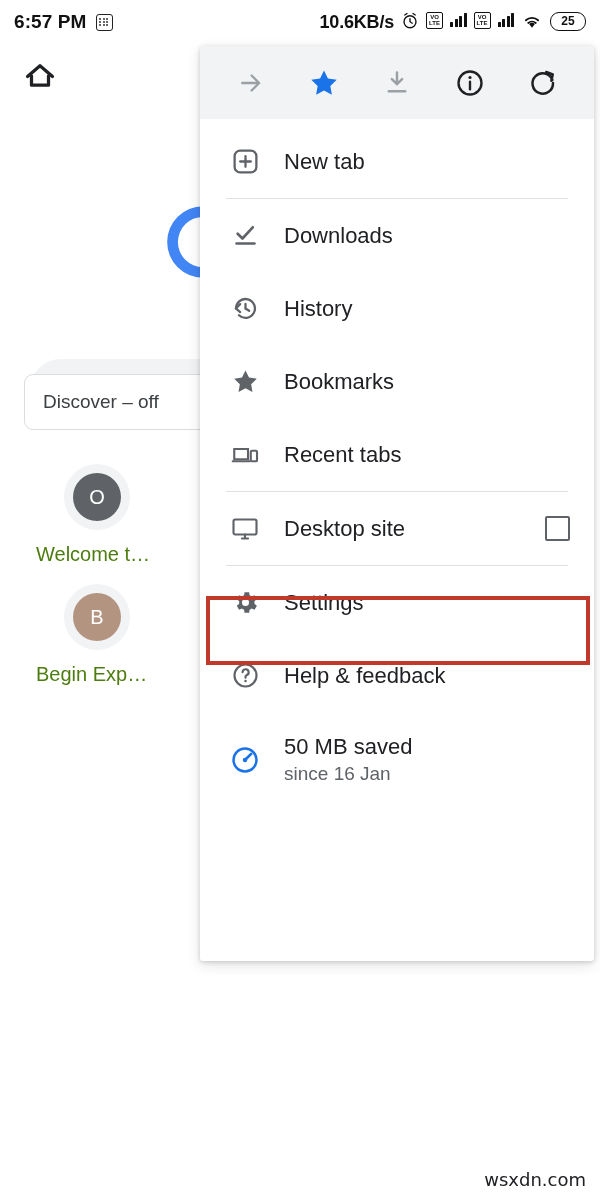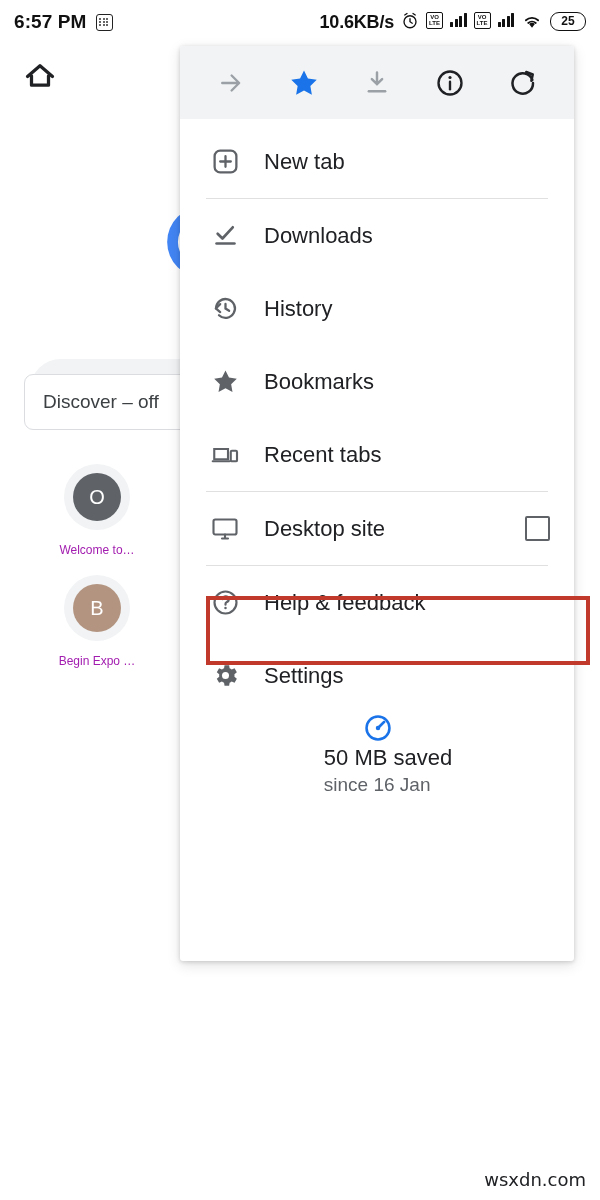--- a/index.html
+++ b/index.html
@@ -80,36 +80,36 @@
     width: 66px; height: 66px; border-radius: 50%;
     background: #f1f3f4;
     display: flex; align-items: center; justify-content: center;
   }
   .tile-circle-inner {
     width: 48px; height: 48px; border-radius: 50%;
     display: flex; align-items: center; justify-content: center;
     color: #fff; font-size: 20px;
   }
   .tile-label {
-    margin-top: 13px; font-size: 12px; color: #a21caf;
+    margin-top: 13px; font-size: 20px; color: #4d7c0f;
     white-space: nowrap; overflow: hidden; text-overflow: ellipsis;
     max-width: 122px; text-align: center;
   }
   .discover {
     position: absolute; left: 24px; top: 330px;
     width: 290px; height: 56px;
     border: 1px solid #dadce0; border-radius: 9px;
     display: flex; align-items: center; padding-left: 18px;
     font-size: 19px; color: #3c4043; background:#fff;
     white-space: nowrap;
   }
 
   
   .menu {
-    position: absolute; left: 180px; top: 46px;
+    position: absolute; left: 200px; top: 46px;
     width: 394px; height: 915px;
     background: #ffffff;
     border-radius: 3px;
     box-shadow: 0 1px 4px rgba(0,0,0,0.16), 0 4px 14px rgba(0,0,0,0.12);
     overflow: hidden;
   }
   .menu-header {
     height: 73px; background: #f1f3f4;
     display: flex; align-items: center; justify-content: space-around;
     padding: 0 14px;
@@ -132,21 +132,21 @@
   }
   .divider { height: 1px; background: #e0e0e0; margin: 0 26px; }
   .mi-check {
     margin-left: auto;
     width: 25px; height: 25px;
     border: 2.2px solid #5f6368; border-radius: 2px;
   }
   .mi-stack { margin-left: 20px; display: flex; flex-direction: column; justify-content: center; }
   .mi-stack .t1 { font-size: 22px; color: #202124; line-height: 28px; }
   .mi-stack .t2 { font-size: 19px; color: #5f6368; line-height: 26px; }
-  .mi-datasaver { height: 96px; flex-direction: column; }
+  .mi-datasaver { height: 96px; }
 
   
   .redbox {
     position: absolute; left: 206px; top: 596px;
     width: 384px; height: 69px;
     border: 4px solid #c0392b;
     pointer-events: none;
     z-index: 5;
   }
 
@@ -370,36 +370,36 @@
       </span>
       <span class="mi-label">Desktop site</span>
       <span class="mi-check"></span>
     </div>
 
     <div class="divider"></div>
 
     <div class="mi">
       <span class="mi-icon">
         <svg width="29" height="29" viewBox="0 0 24 24">
+          <path fill="#5f6368" d="M19.4 13a7.8 7.8 0 0 0 0-2l2-1.6-1.9-3.3-2.4 1a7.6 7.6 0 0 0-1.7-1l-.4-2.6h-3.8l-.4 2.6a7.6 7.6 0 0 0-1.7 1l-2.4-1-1.9 3.3L6.8 11a7.8 7.8 0 0 0 0 2l-2 1.6 1.9 3.3 2.4-1c.52.42 1.1.75 1.7 1l.4 2.6h3.8l.4-2.6c.6-.25 1.18-.58 1.7-1l2.4 1 1.9-3.3z"></path>
+          <circle cx="12" cy="12" r="2.9" fill="#fff"></circle>
+        </svg>
+      </span>
+      <span class="mi-label">Settings</span>
+    </div>
+
+    <div class="mi">
+      <span class="mi-icon">
+        <svg width="29" height="29" viewBox="0 0 24 24">
           <circle cx="12" cy="12" r="9.1" fill="none" stroke="#5f6368" stroke-width="1.8"></circle>
           <path d="M9.6 9.3a2.5 2.5 0 1 1 3.3 2.4c-.6.25-.9.8-.9 1.5v.6" fill="none" stroke="#5f6368" stroke-width="1.8" stroke-linecap="round"></path>
           <circle cx="12" cy="16.6" r="1.05" fill="#5f6368"></circle>
         </svg>
       </span>
       <span class="mi-label">Help &amp; feedback</span>
-    </div>
-
-    <div class="mi">
-      <span class="mi-icon">
-        <svg width="29" height="29" viewBox="0 0 24 24">
-          <path fill="#5f6368" d="M19.4 13a7.8 7.8 0 0 0 0-2l2-1.6-1.9-3.3-2.4 1a7.6 7.6 0 0 0-1.7-1l-.4-2.6h-3.8l-.4 2.6a7.6 7.6 0 0 0-1.7 1l-2.4-1-1.9 3.3L6.8 11a7.8 7.8 0 0 0 0 2l-2 1.6 1.9 3.3 2.4-1c.52.42 1.1.75 1.7 1l.4 2.6h3.8l.4-2.6c.6-.25 1.18-.58 1.7-1l2.4 1 1.9-3.3z"></path>
-          <circle cx="12" cy="12" r="2.9" fill="#fff"></circle>
-        </svg>
-      </span>
-      <span class="mi-label">Settings</span>
     </div>
 
     <div class="mi mi-datasaver">
       <span class="mi-icon">
         <svg width="32" height="32" viewBox="0 0 24 24">
           <circle cx="12" cy="12" r="8.6" fill="none" stroke="#1a73e8" stroke-width="1.9"></circle>
           <path d="M12 12l4.6-4.6" stroke="#1a73e8" stroke-width="2.1" stroke-linecap="round"></path>
           <circle cx="12" cy="12" r="1.7" fill="#1a73e8"></circle>
         </svg>
       </span>

